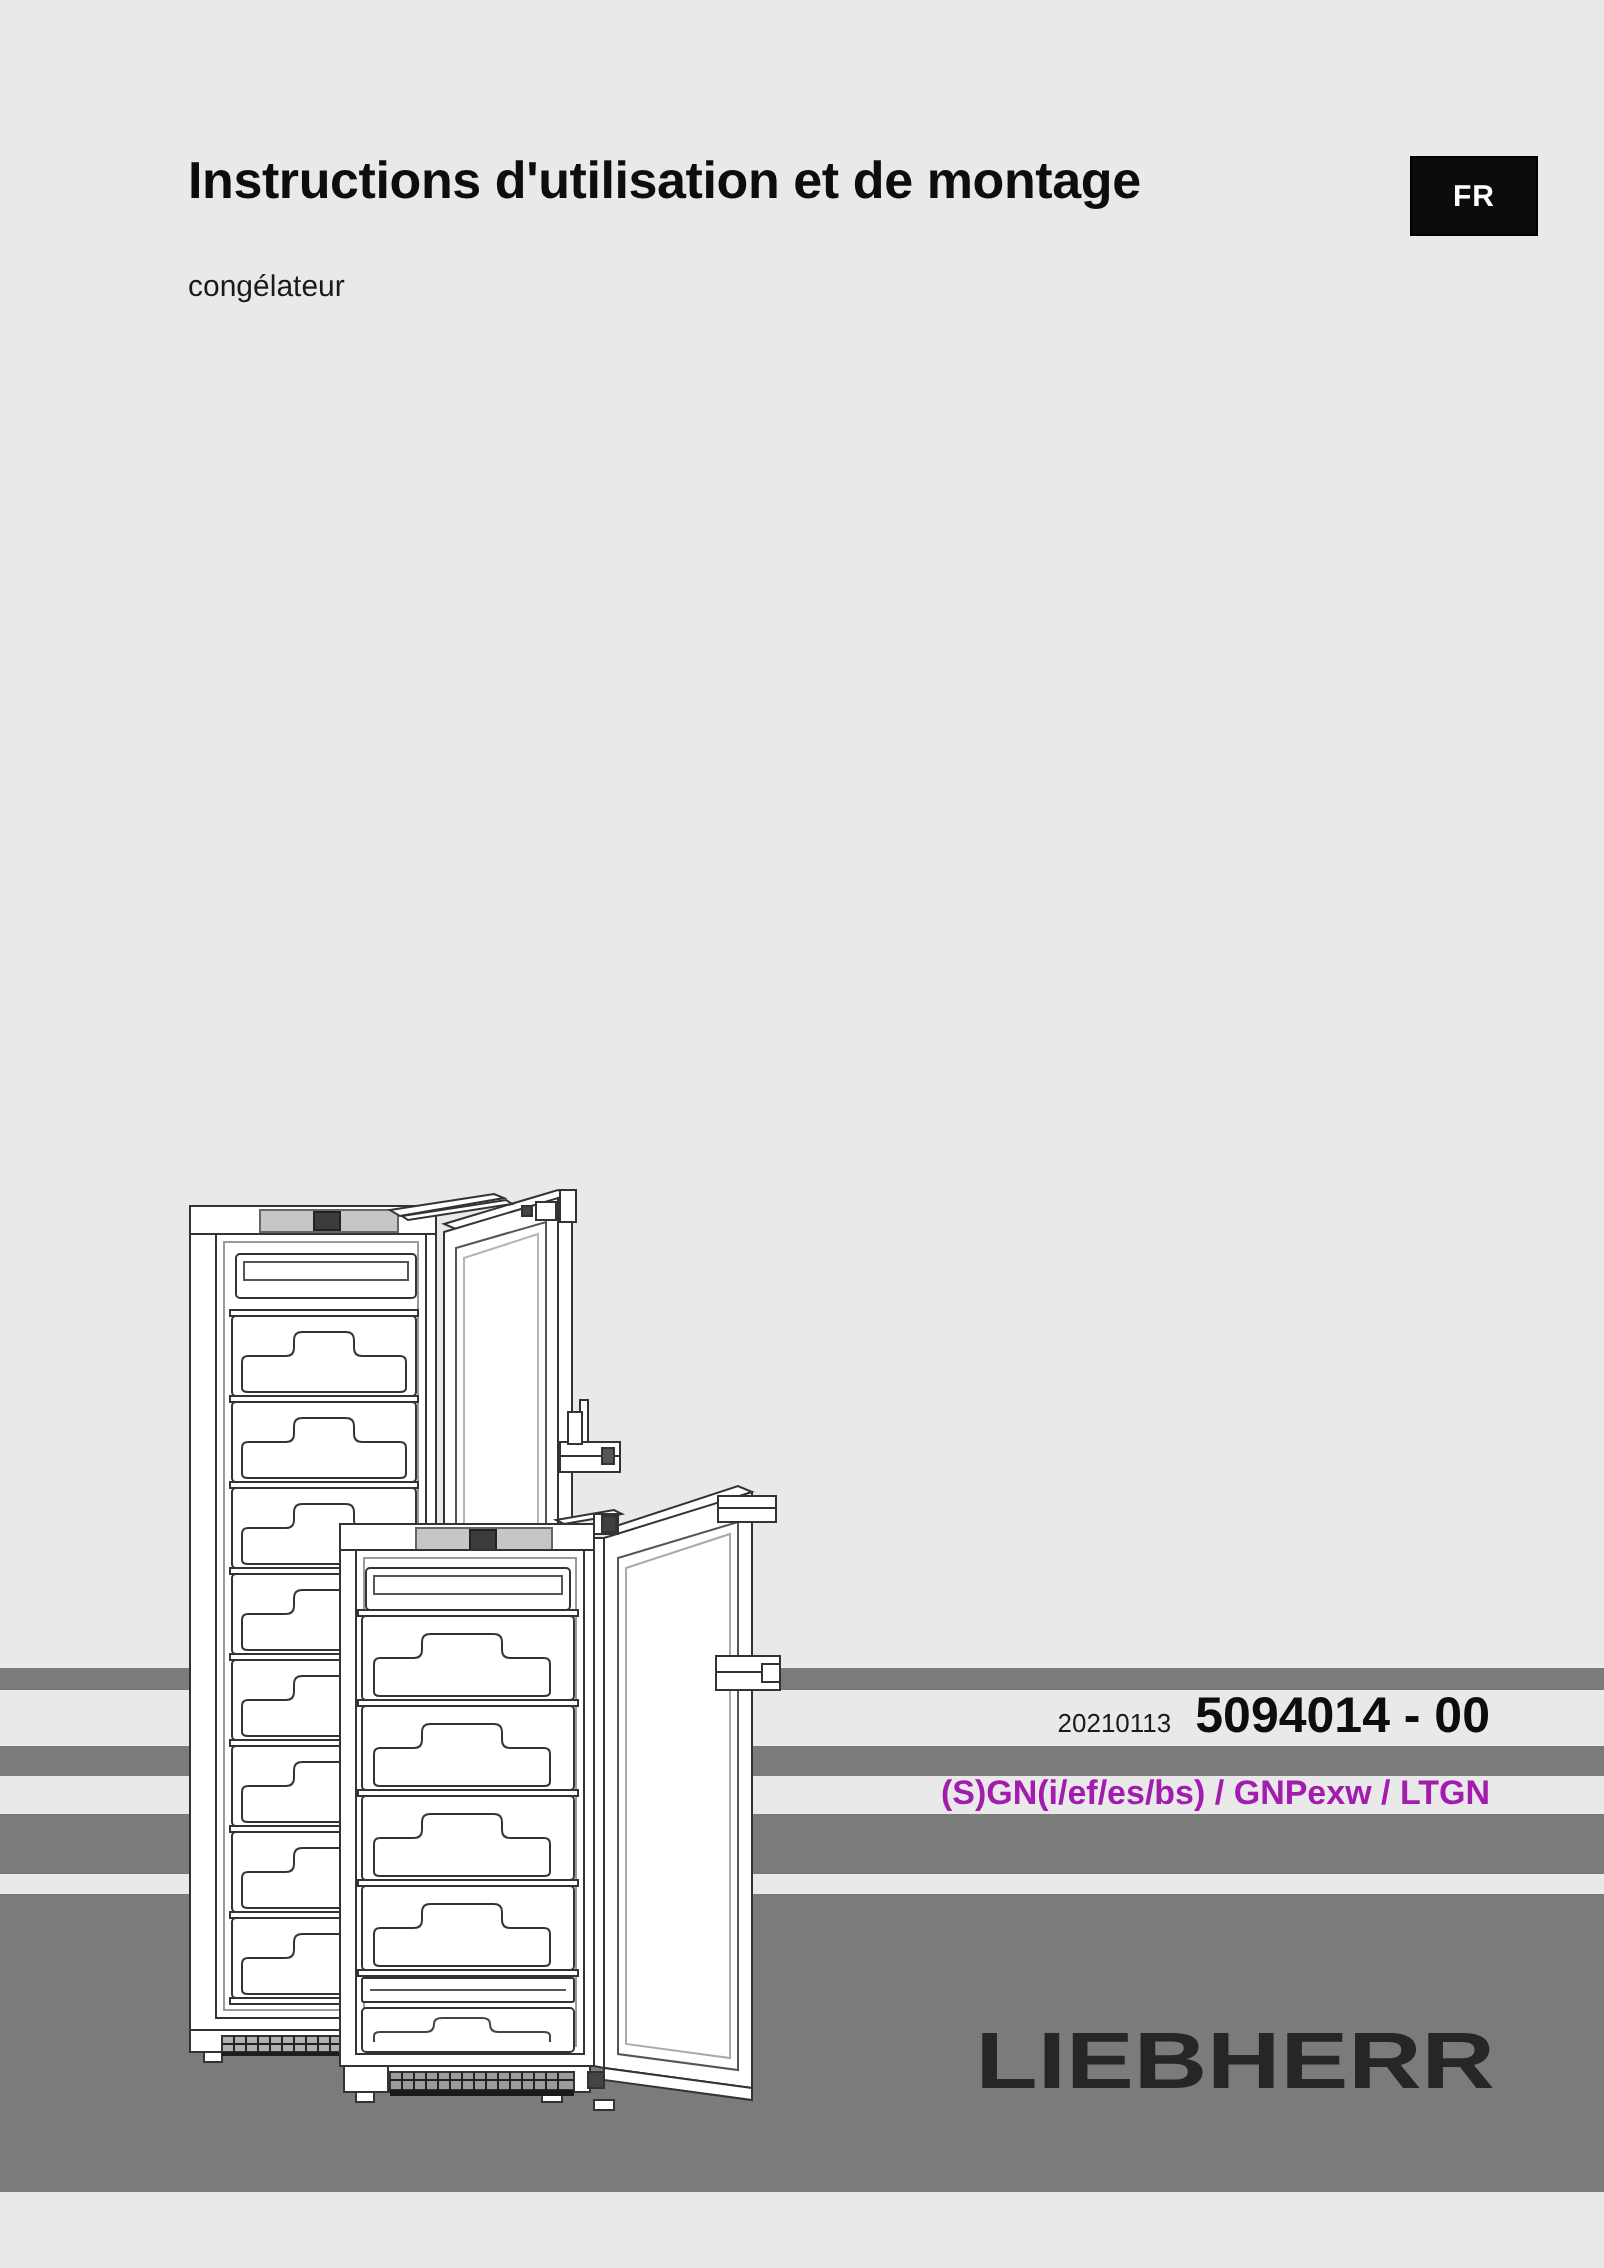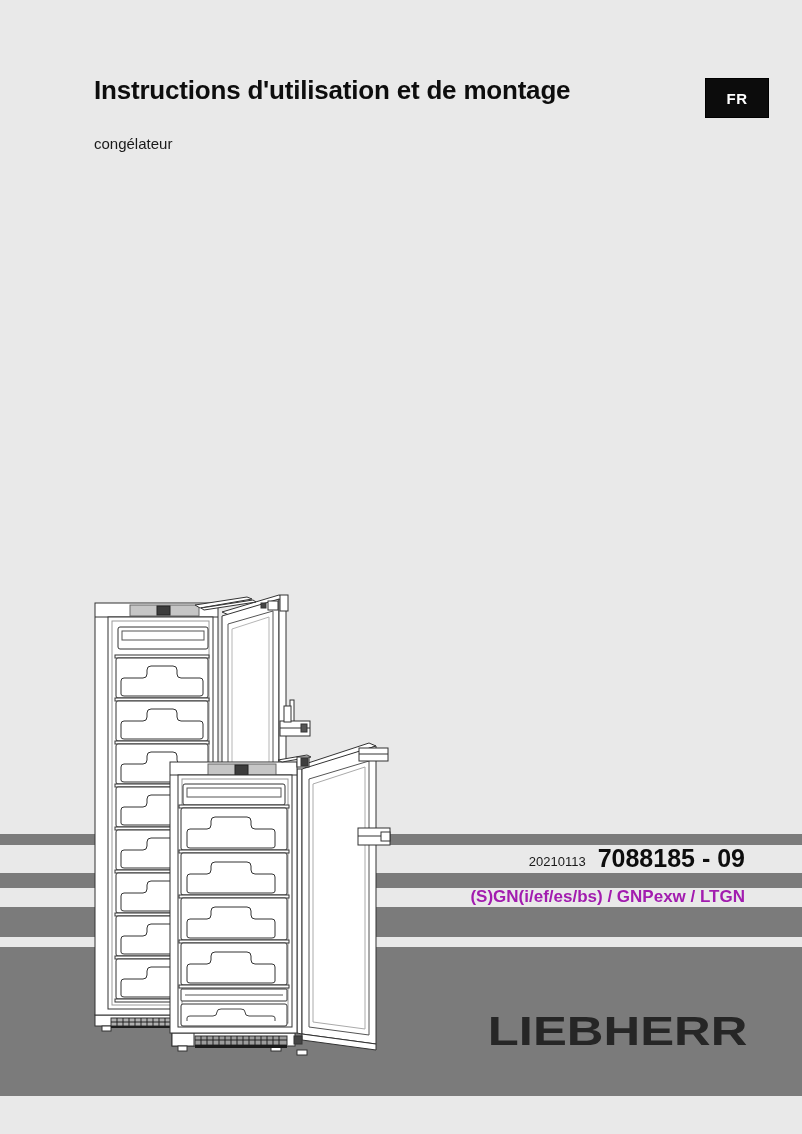--- a/index.html
+++ b/index.html
@@ -212,16 +212,16 @@
       <path d="M203,175 L232,170 L236,172 L207,177 Z"></path>
       <rect x="222" y="172" width="12" height="10"></rect>
       <rect x="226" y="173" width="7" height="8" fill="#3f3f3f"></rect>
     </g>
   </g>
 </svg>
 </div>
 
 <div class="number-row">
   <span class="date">20210113</span>
-  <span class="docnum">7088185 - 09</span>
+  <span class="docnum">5094014 - 00</span>
 </div>
 <div class="model-row">(S)GN(i/ef/es/bs) / GNPexw / LTGN</div>
 <div class="brand">LIEBHERR</div>
 
 </body></html>

